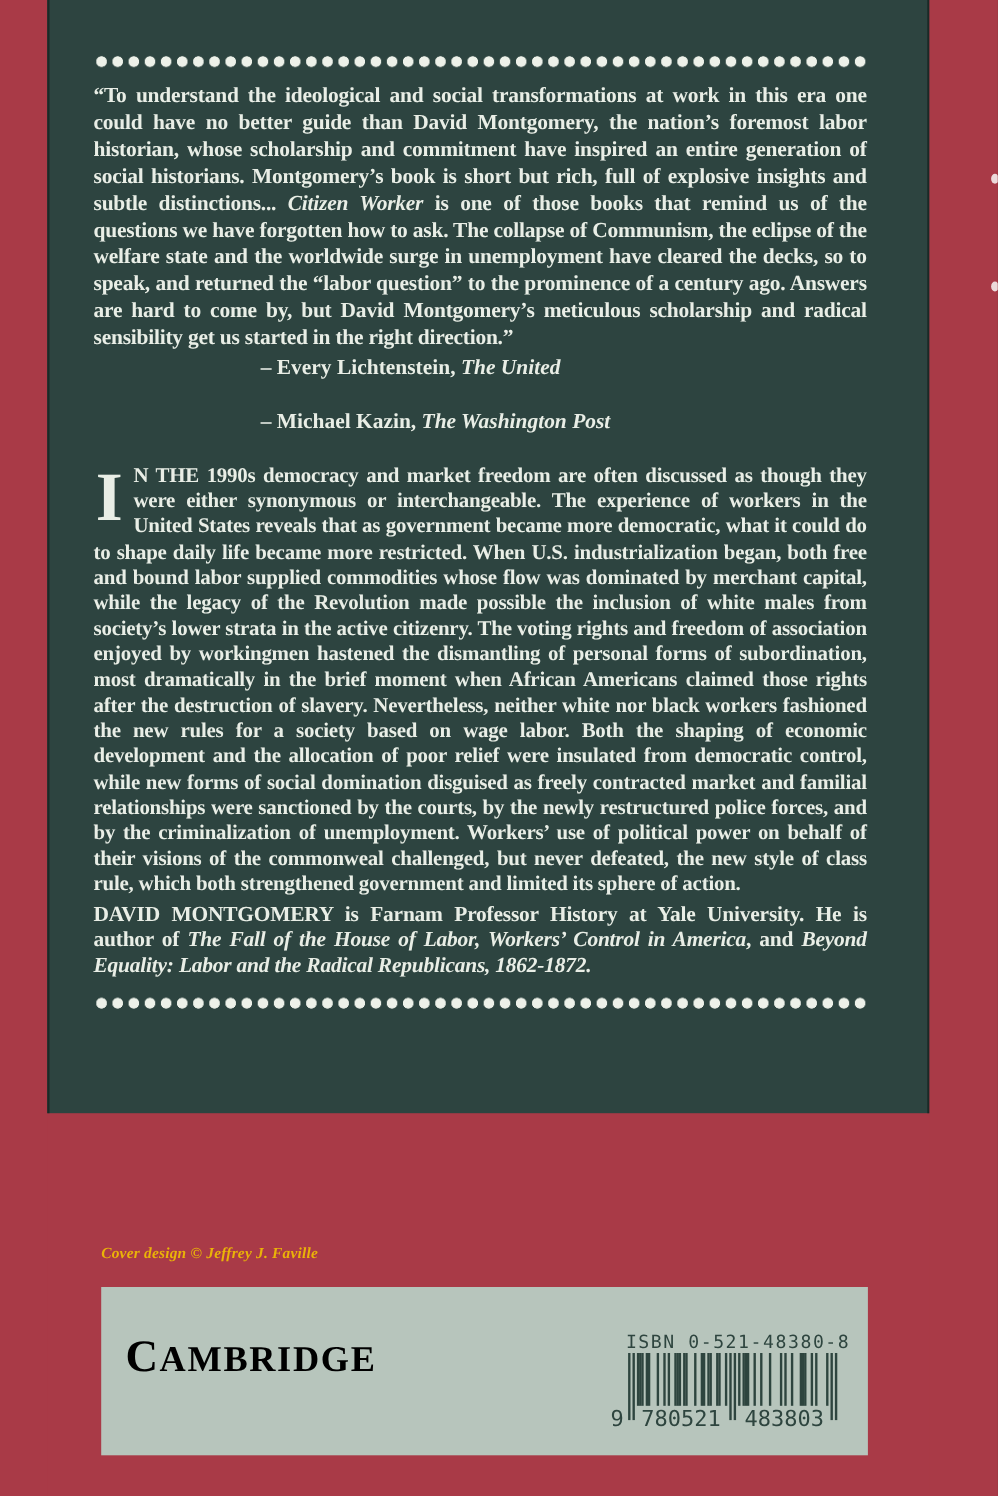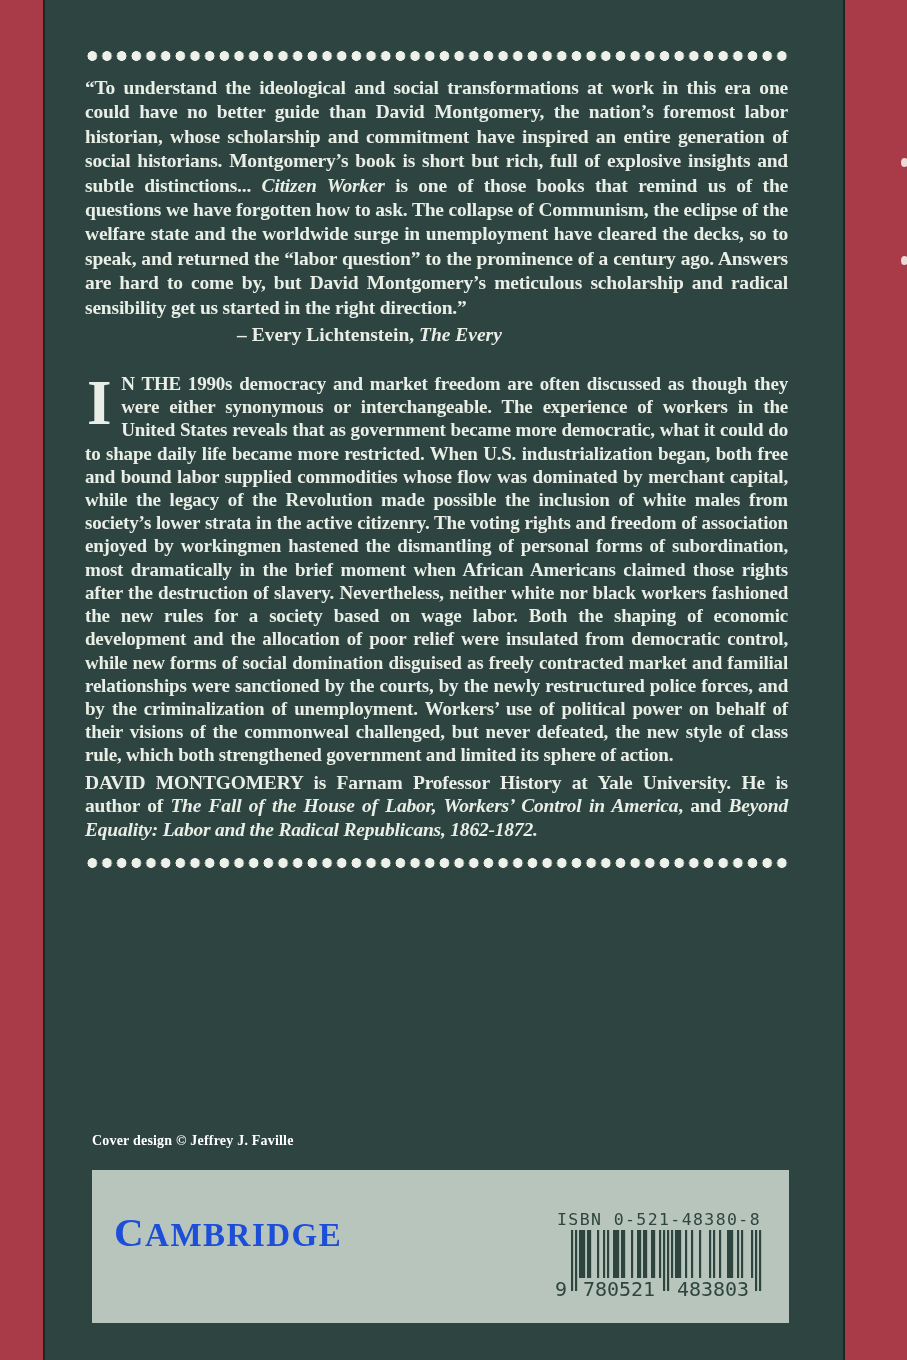--- a/index.html
+++ b/index.html
@@ -8,21 +8,21 @@
     font-family:"Liberation Serif","DejaVu Serif",serif;
     background:#a93a47;
   }
   .cover { position:relative; width:907px; height:1360px; background:#a93a47; }
 
   .border-strip { position:absolute; top:0; height:1360px; background:#a93a47; }
   .border-strip.left  { left:0;   width:43px; }
   .border-strip.right { left:845px; width:62px; }
 
   .teal {
-    position:absolute; left:43px; top:0; width:802px; height:1360px;
+    position:absolute; left:43px; top:0; width:802px; height:1012px;
     background:#2d4440; box-sizing:border-box;
     border-left:2px solid #1b2926; border-right:2px solid #1b2926;
   }
 
   .content { padding:50px 55px 0 40px; color:#e9eee6; }
 
   .dots {
     height:12px; width:705px;
     background-image:radial-gradient(circle 4.9px at 7.3px 6px, #edf1e9 4.6px, rgba(0,0,0,0) 5.1px);
     background-size:14.68px 12px; background-repeat:repeat-x;
@@ -40,33 +40,33 @@
 
   .synopsis { font-size:19px; line-height:23.2px; margin-top:16px; }
   .dropcap {
     float:left; font-size:63px; line-height:52px; font-weight:bold;
     padding:5px 10px 2px 2px;
   }
   .bio { font-size:19.5px; line-height:23.5px; margin-top:4px; }
 
   .credit {
     position:absolute; left:47px; top:1133px;
-    font-weight:bold; font-size:14px; color:#ffffff; letter-spacing:0.2px;
+    font-style:italic; font-weight:bold; font-size:14px; color:#eab308; letter-spacing:0.2px;
   }
 
   .pub-panel {
     position:absolute; left:47px; top:1170px; width:697px; height:153px;
     background:#b7c5bc;
   }
-  .publisher { position:absolute; left:22px; top:44px; color:#1d4ed8; }
+  .publisher { position:absolute; left:22px; top:44px; color:#000000; }
   .pub-name { font-weight:bold; font-size:33px; letter-spacing:1.5px; line-height:36px; }
   .pub-name .bigc { font-size:41px; }
   .pub-line2 { font-weight:bold; font-size:19px; letter-spacing:2.2px; margin-top:3px; }
 
-  .isbn { position:absolute; right:16px; top:40px; width:228px; text-align:center; }
+  .isbn { position:absolute; right:16px; top:40px; width:228px; text-align:right; }
   .isbn-label {
     font-family:"DejaVu Sans Mono","Liberation Mono",monospace;
     font-size:16.5px; letter-spacing:1.4px; color:#2e453f; white-space:nowrap; margin-bottom:1px;
   }
   .barcode { display:block; width:216px; height:68px; margin:0 auto; }
   .barcode rect { fill:#2e453f; }
   .barcode text {
     fill:#2e453f; font-family:"DejaVu Sans Mono","Liberation Mono",monospace; font-size:10px;
   }
 
@@ -81,23 +81,24 @@
 
   <div class="border-strip left"></div>
 
   <div class="teal">
     <div class="content">
 
       <div class="dots top"></div>
 
       <p class="quote"><span>“To understand the ideological and social transformations at work in this era one could have no better guide than David Montgomery, the nation’s foremost labor historian, whose scholarship and commitment have inspired an entire generation of social historians. Montgomery’s book is short but rich, full of explosive insights and subtle distinctions... </span><i>Citizen Worker</i><span> is one of those books that remind us of the questions we have forgotten how to ask. The collapse of Communism, the eclipse of the welfare state and the worldwide surge in unemployment have cleared the decks, so to speak, and returned the “labor question” to the prominence of a century ago. Answers are hard to come by, but David Montgomery’s meticulous scholarship and radical sensibility get us started in the right direction.”</span></p>
 
-      <p class="attr"><span>– Every Lichtenstein, </span><i>The Every</i></p>
+      <p class="attr"><span>– Every Lichtenstein, </span><i>The United</i></p>
 
 
+      <p class="attr"><span>– Michael Kazin, </span><i>The Washington Post</i></p>
 
       <p class="synopsis"><span class="dropcap">I</span><span>N THE 1990s democracy and market freedom are often discussed as though they were either synonymous or interchangeable. The experience of workers in the United States reveals that as government became more democratic, what it could do to shape daily life became more restricted. When U.S. industrialization began, both free and bound labor supplied commodities whose flow was dominated by merchant capital, while the legacy of the Revolution made possible the inclusion of white males from society’s lower strata in the active citizenry. The voting rights and freedom of association enjoyed by workingmen hastened the dismantling of personal forms of subordination, most dramatically in the brief moment when African Americans claimed those rights after the destruction of slavery. Nevertheless, neither white nor black workers fashioned the new rules for a society based on wage labor. Both the shaping of economic development and the allocation of poor relief were insulated from democratic control, while new forms of social domination disguised as freely contracted market and familial relationships were sanctioned by the courts, by the newly restructured police forces, and by the criminalization of unemployment. Workers’ use of political power on behalf of their visions of the commonweal challenged, but never defeated, the new style of class rule, which both strengthened government and limited its sphere of action.</span></p>
 
       <p class="bio"><span>DAVID MONTGOMERY is Farnam Professor History at Yale University. He is author of </span><i>The Fall of the House of Labor, Workers’ Control in America</i><span>, and </span><i>Beyond Equality: Labor and the Radical Republicans, 1862-1872.</i></p>
 
       <div class="dots bottom"></div>
     </div>
 
     <p class="credit">Cover design © Jeffrey J. Faville</p>
 

